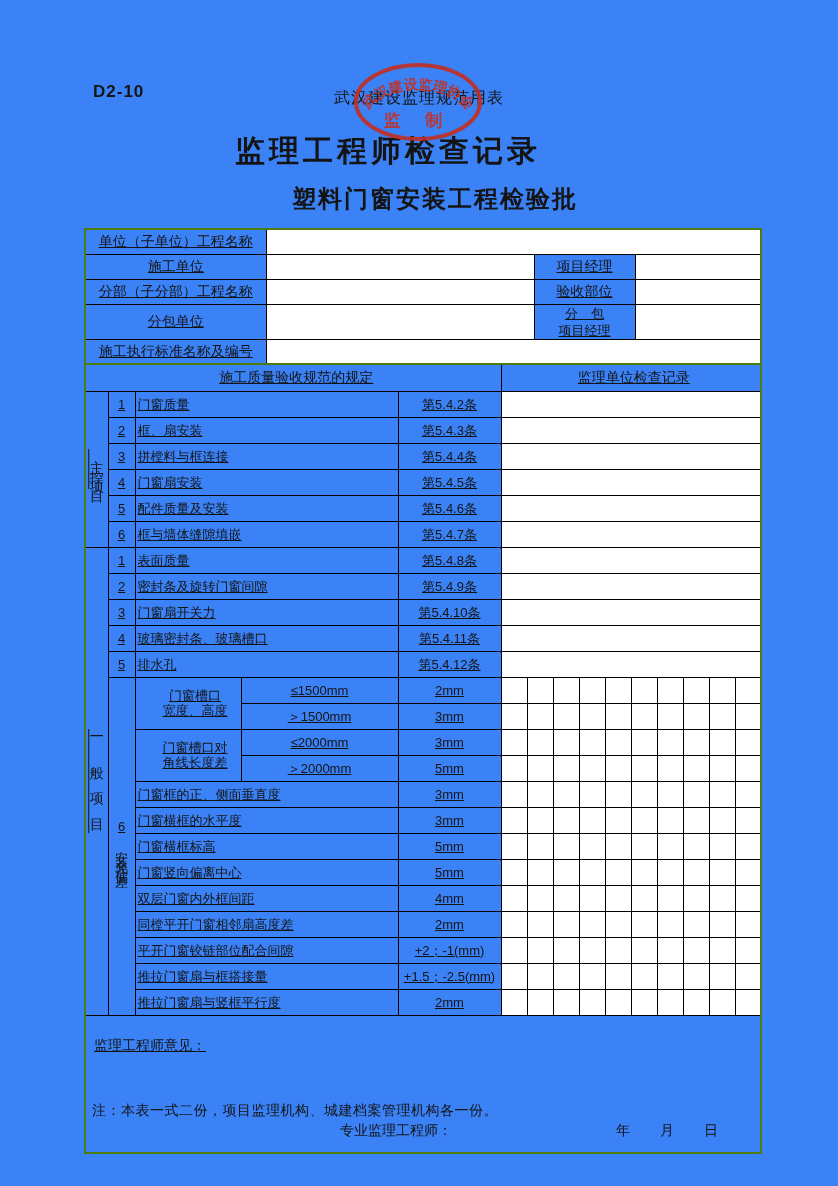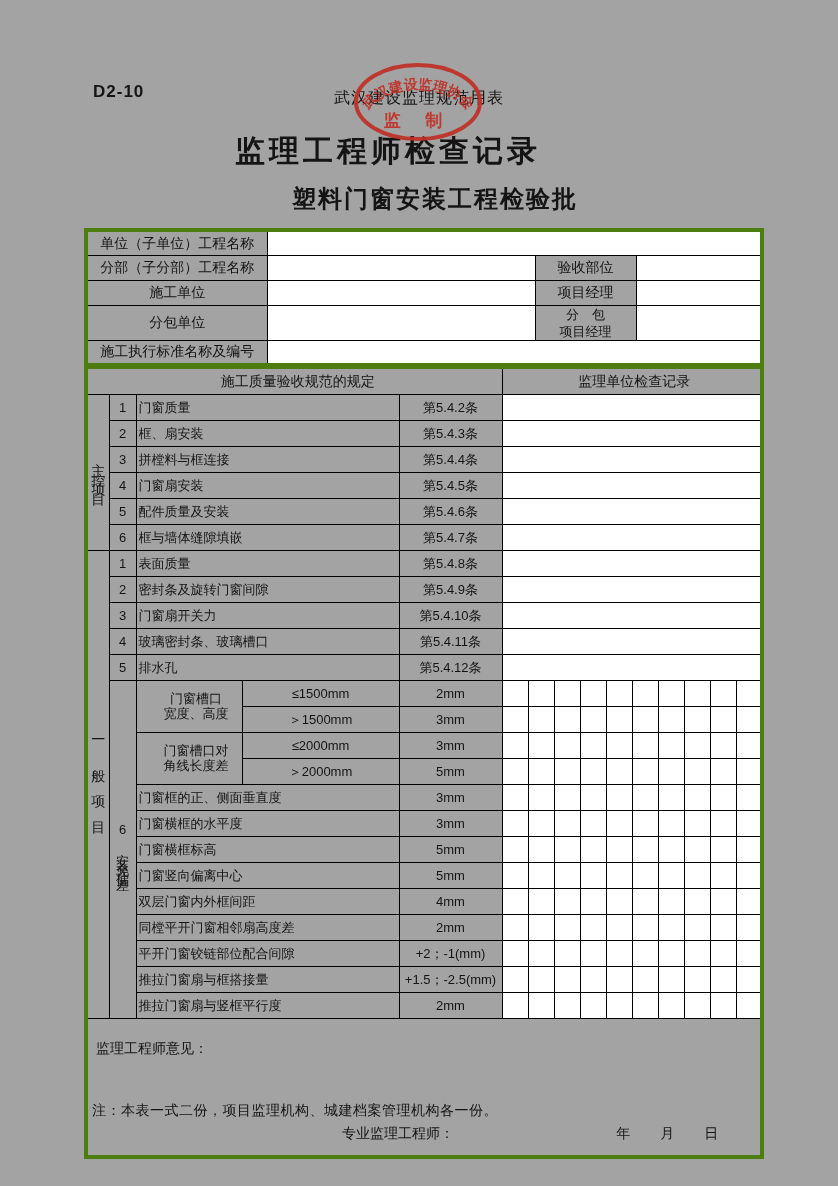--- a/index.html
+++ b/index.html
@@ -1,30 +1,30 @@
 <!DOCTYPE html>
 <html><head>
 <meta charset="utf-8">
 <style>
   html,body{margin:0;padding:0;background:#ffffff;}
-  .page{position:relative;width:838px;height:1186px;background:#a3a3a3;
+  .page{position:relative;width:838px;height:1186px;background:#3b82f6;
         font-family:"Liberation Sans","DejaVu Sans",sans-serif;color:#141414;overflow:hidden;}
 
   
   .form-code{position:absolute;left:93px;top:82px;font-size:17px;font-weight:bold;letter-spacing:1px;}
   .header-note{position:absolute;left:0;top:88px;width:838px;text-align:center;font-size:16px;letter-spacing:1px;}
   .stamp{position:absolute;left:352px;top:58px;width:132px;height:88px;opacity:.92;z-index:5;}
   .doc-title{position:absolute;left:0;top:131px;width:776px;margin:0;text-align:center;
              font-size:30px;font-weight:bold;letter-spacing:4px;}
   .doc-subtitle{position:absolute;left:0;top:167px;width:838px;margin:16px;text-align:center;
              font-size:24px;font-weight:bold;letter-spacing:2px;}
 
   
   .tables{position:absolute;left:84px;top:228px;width:678px;}
-  table.tbl{border-collapse:collapse;table-layout:fixed;width:676px;border:4px solid #4d7c0f;}
+  table.tbl{border-collapse:collapse;table-layout:fixed;width:676px;border:2px solid #4d7c0f;text-decoration:underline;}
   table.main{margin-top:-2px;}
   .tbl td{border:1px solid #000;font-size:13px;padding:0 2px;overflow:hidden;
           text-align:center;vertical-align:middle;line-height:15px;}
 
   
   .info tr{height:25px;}
   .info td.lbl{font-size:14px;}
   .info td.two-line{white-space:pre-line;font-size:13px;line-height:17px;}
   .info td.fill{background:#fff;}
 
@@ -79,29 +79,29 @@
           <col style="width:268px">
           <col style="width:101px">
           <col style="width:126px">
         </colgroup>
       <tbody>
         <tr>
           <td class="lbl">单位（子单位）工程名称</td>
           <td class="fill" colspan="3"></td>
         </tr>
         <tr>
-          <td class="lbl">分部（子分部）工程名称</td>
-          <td class="fill"></td>
-          <td class="lbl">验收部位</td>
+          <td class="lbl">施工单位</td>
+          <td class="fill"></td>
+          <td class="lbl">项目经理</td>
           <td class="fill"></td>
         </tr>
         <tr>
-          <td class="lbl">施工单位</td>
-          <td class="fill"></td>
-          <td class="lbl">项目经理</td>
+          <td class="lbl">分部（子分部）工程名称</td>
+          <td class="fill"></td>
+          <td class="lbl">验收部位</td>
           <td class="fill"></td>
         </tr>
         <tr>
           <td class="lbl">分包单位</td>
           <td class="fill"></td>
           <td class="lbl two-line">分　包
 项目经理</td>
           <td class="fill"></td>
         </tr>
         <tr>

